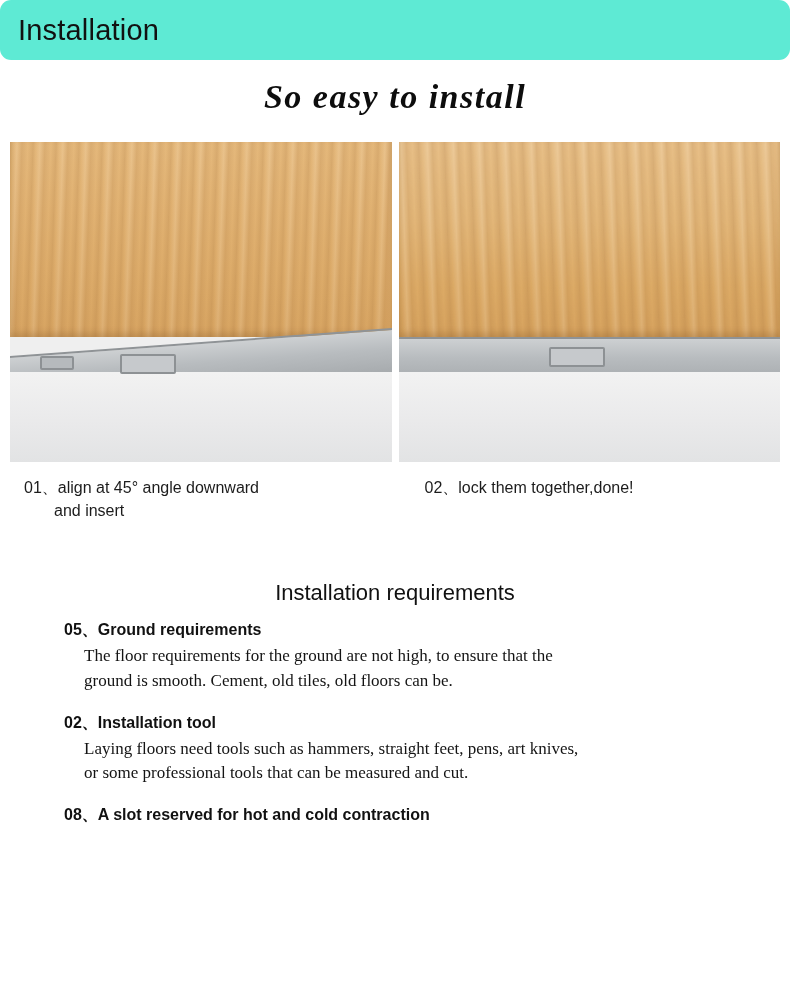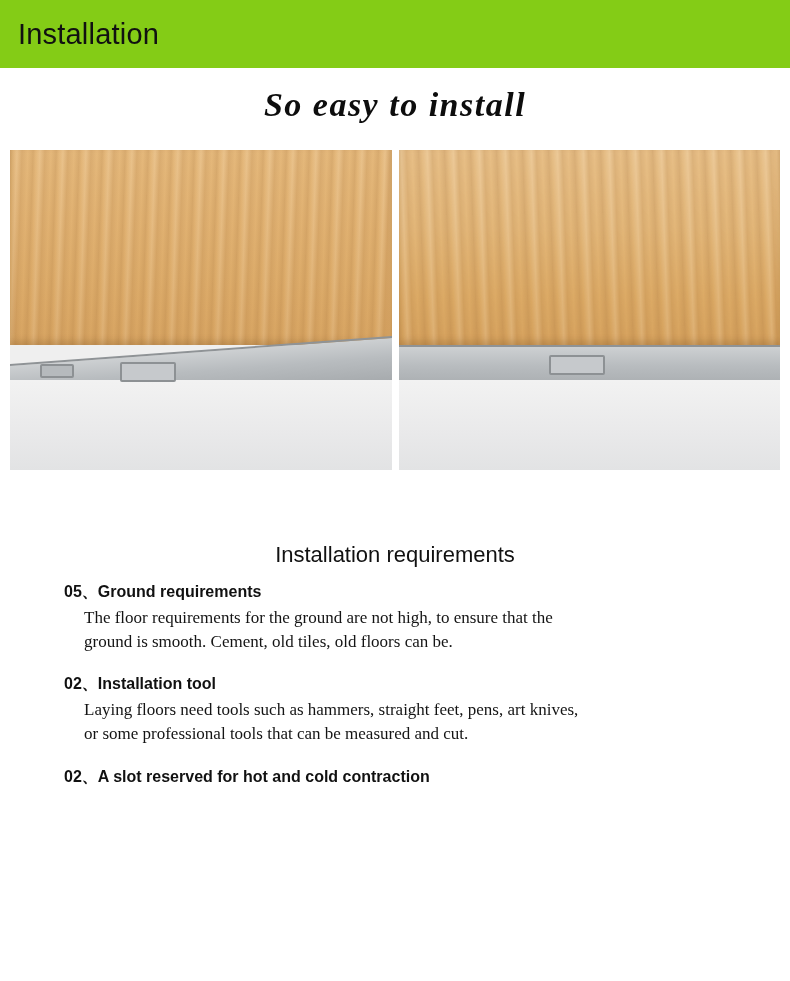--- a/index.html
+++ b/index.html
@@ -11,26 +11,27 @@
     width: 790px;
     height: 981px;
     font-family: "Liberation Sans", sans-serif;
     color: #1a1a1a;
     overflow: hidden;
     position: relative;
   }
 
   
   .header-banner {
-    height: 68px;
-    background: #84cc16;
+    height: 60px;
+    background: #5eead4;
     display: flex;
     align-items: center;
     padding-left: 18px;
     box-sizing: border-box;
+    border-radius: 11px;
   }
   .header-title {
     font-size: 29px;
     font-weight: 400;
     color: #111111;
     letter-spacing: 0.2px;
     font-family: "Liberation Sans", sans-serif;
   }
 
   
@@ -209,20 +210,27 @@
     <div class="wood second"></div>
     <div class="plank-body"></div>
     <div class="plank-shadow"></div>
     <div class="floor-bg"></div>
     <div class="notch" style="left:150px; top:205px;"></div>
   </div>
 
 </div>
 
 <div class="captions-row">
+  <div class="caption caption-1">
+    <span>01、align at 45° angle downward</span>
+    <span class="indent">and insert</span>
+  </div>
+  <div class="caption caption-2">
+    <span>02、lock them together,done!</span>
+  </div>
 </div>
 
 <div class="requirements">
   <div class="req-title">Installation requirements</div>
 
   <div class="req-item">
     <div class="req-item-title">05、Ground requirements</div>
     <div class="req-item-body">
       <div>The floor requirements for the ground are not high, to ensure that the</div>
       <div>ground is smooth. Cement, old tiles, old floors can be.</div>
@@ -231,15 +239,15 @@
 
   <div class="req-item">
     <div class="req-item-title">02、Installation tool</div>
     <div class="req-item-body">
       <div>Laying floors need tools such as hammers, straight feet, pens, art knives,</div>
       <div>or some professional tools that can be measured and cut.</div>
     </div>
   </div>
 
   <div class="req-item">
-    <div class="req-item-title">02、A slot reserved for hot and cold contraction</div>
+    <div class="req-item-title">08、A slot reserved for hot and cold contraction</div>
   </div>
 </div>
 
 </body></html>

